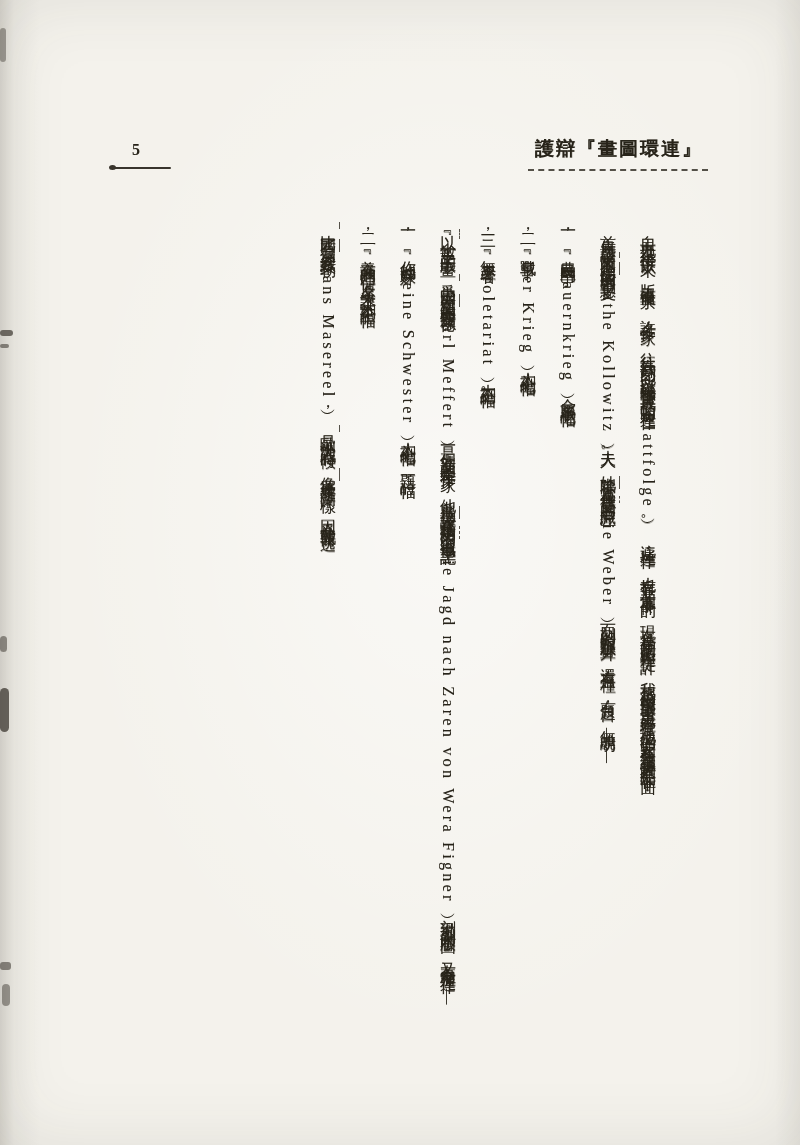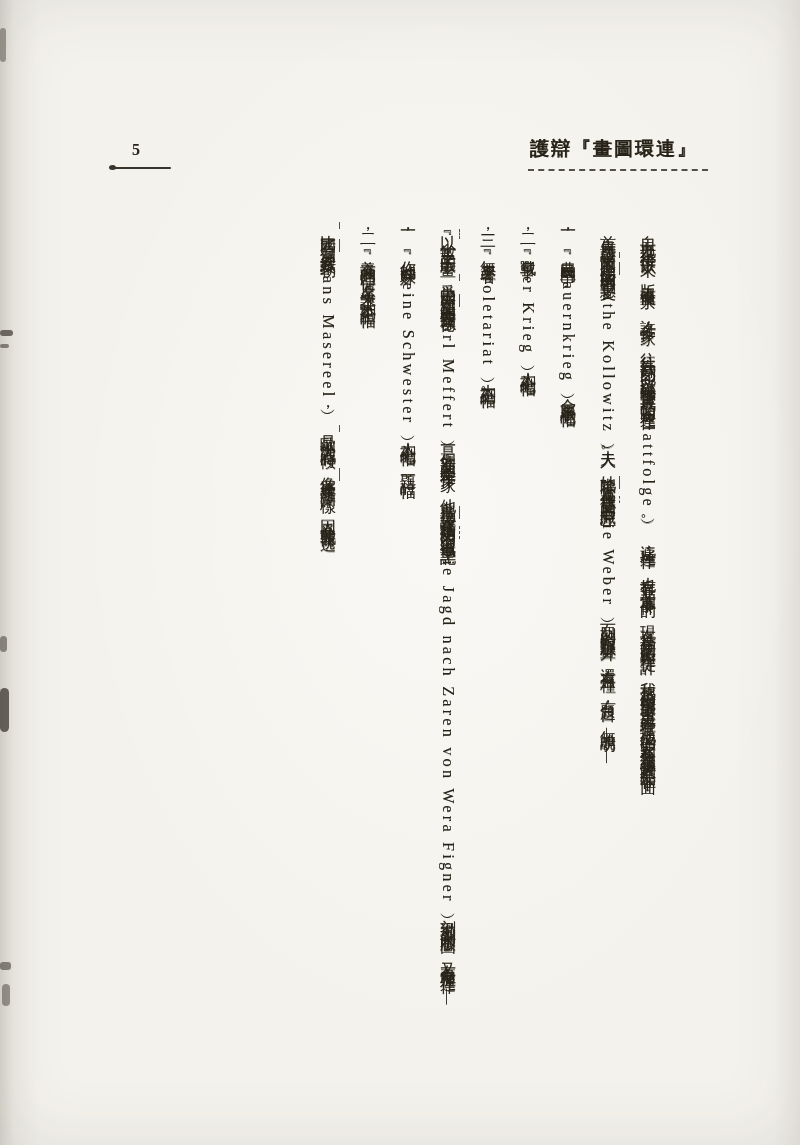--- a/index.html
+++ b/index.html
@@ -31,21 +31,21 @@
     position:absolute;top:167px;left:111px;width:60px;height:2px;
     background:var(--rule);border-radius:1px;
   }
   .pn-rule::before{
     content:"";position:absolute;left:-2px;top:-2px;width:7px;height:5px;
     background:var(--rule);border-radius:50%;
   }
   .running-title{
     position:absolute;top:136px;left:530px;width:178px;
     font-size:19px;font-weight:bold;letter-spacing:2px;
-    text-align:left;white-space:nowrap;
+    text-align:center;white-space:nowrap;
     text-shadow:.4px .4px 0 rgba(39,35,25,.45);
   }
   .title-rule{
     position:absolute;top:169px;left:528px;width:180px;height:0;
     border-top:2px dashed var(--rule);opacity:.85;
   }
   
   .body-text{
     position:absolute;top:183px;left:98px;
     width:570px;height:856px;

